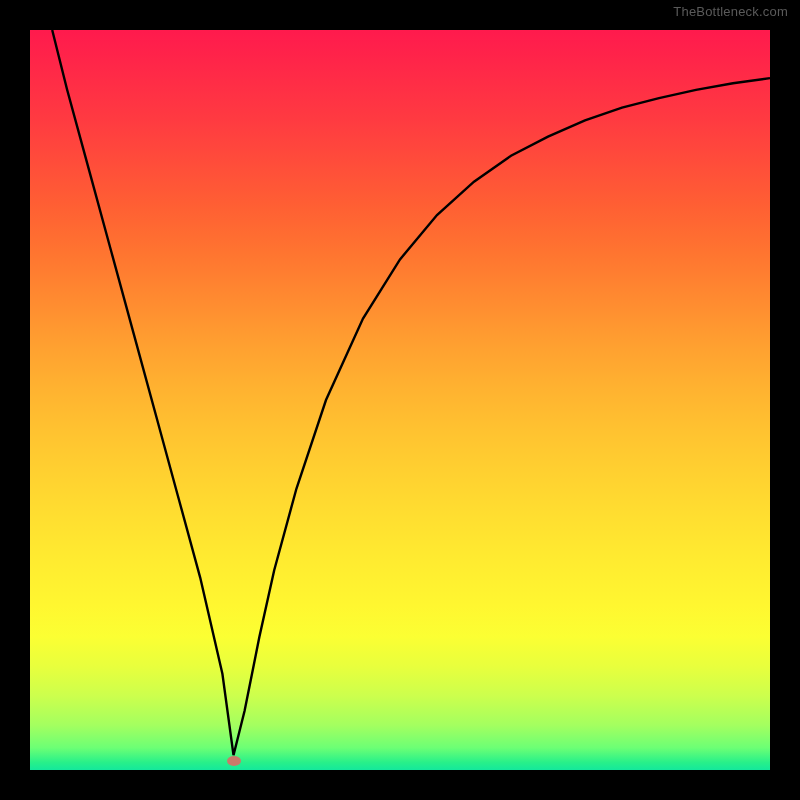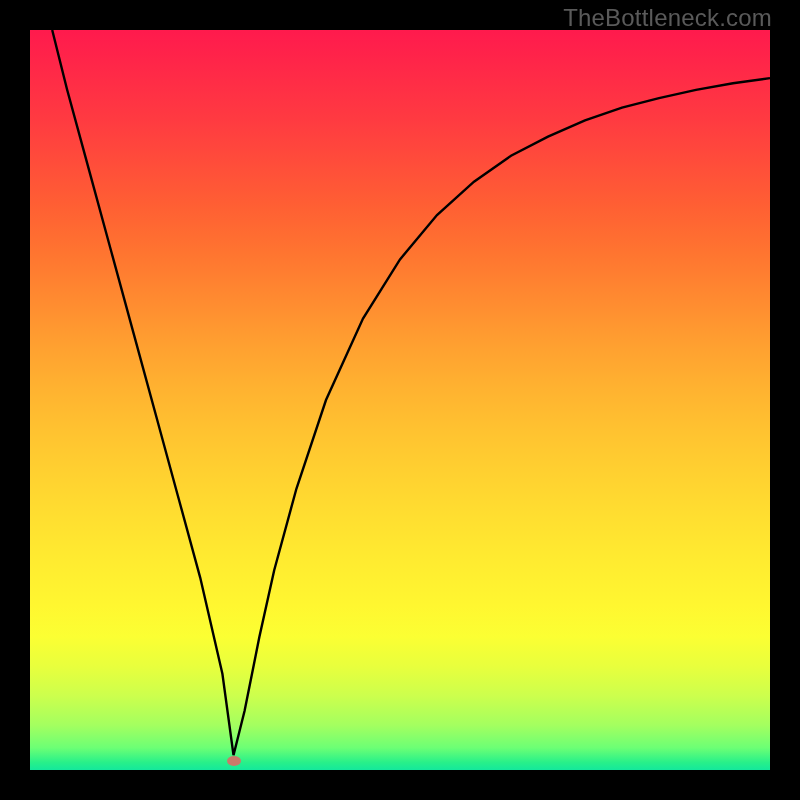--- a/index.html
+++ b/index.html
@@ -44,22 +44,22 @@
       #ccff4d 90%,
       #a3ff60 94%,
       #6cff75 97%,
       #27f08a 99%,
       #14e89c 100%
     );
   }
   .attribution {
     position: absolute;
     top: 4px;
-    right: 28px;
-    font-size: 24px;
+    right: 12px;
+    font-size: 13px;
     color: #5a5a5a;
     font-weight: 500;
     letter-spacing: 0.2px;
   }
   svg.curve {
     position: absolute;
     left: 0;
     top: 0;
     width: 740px;
     height: 740px;

